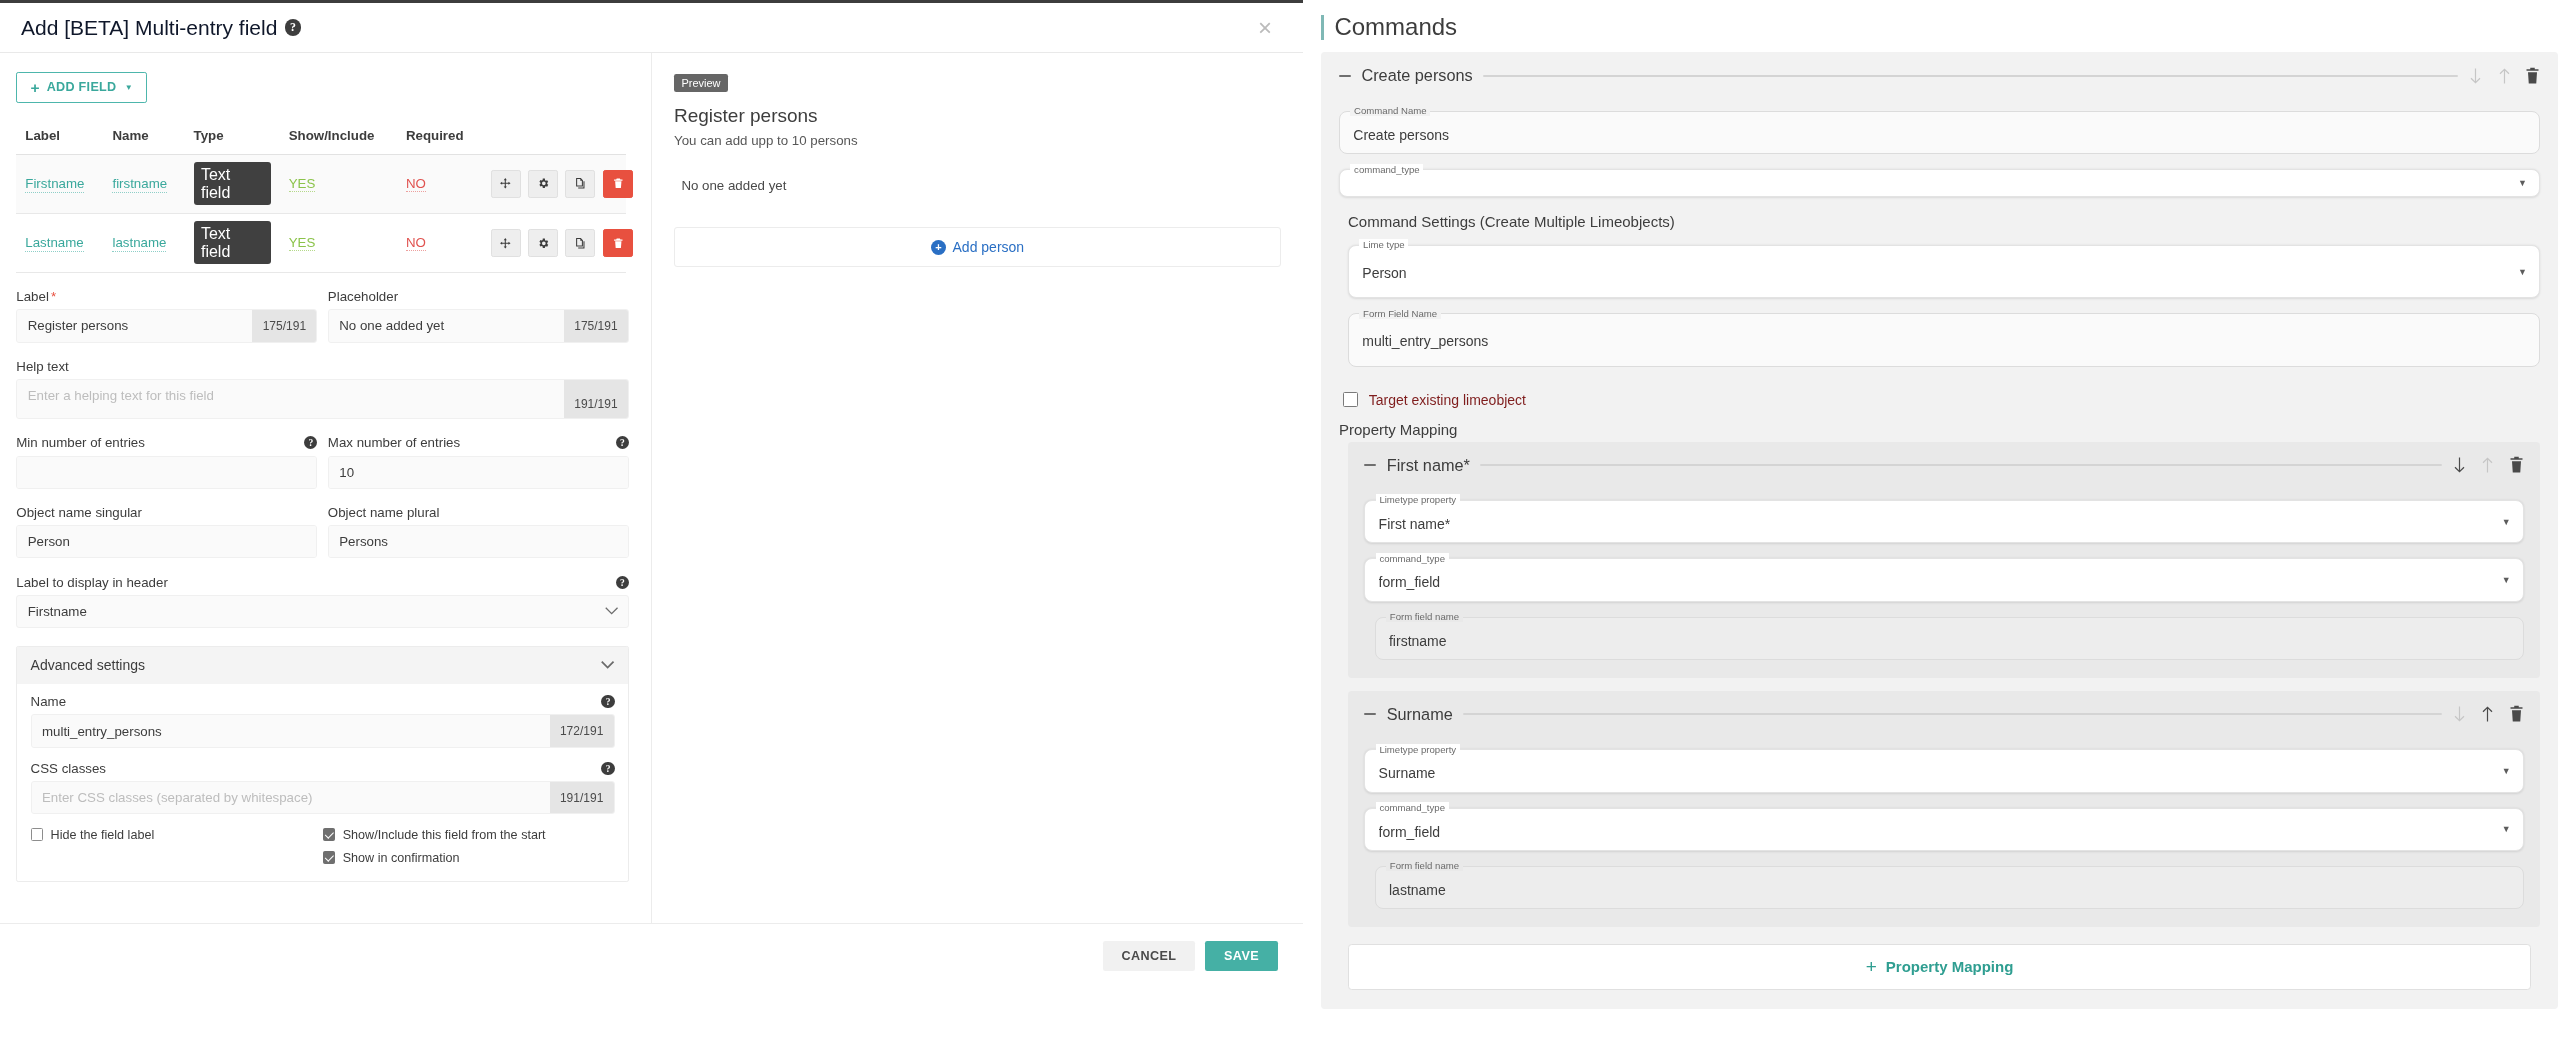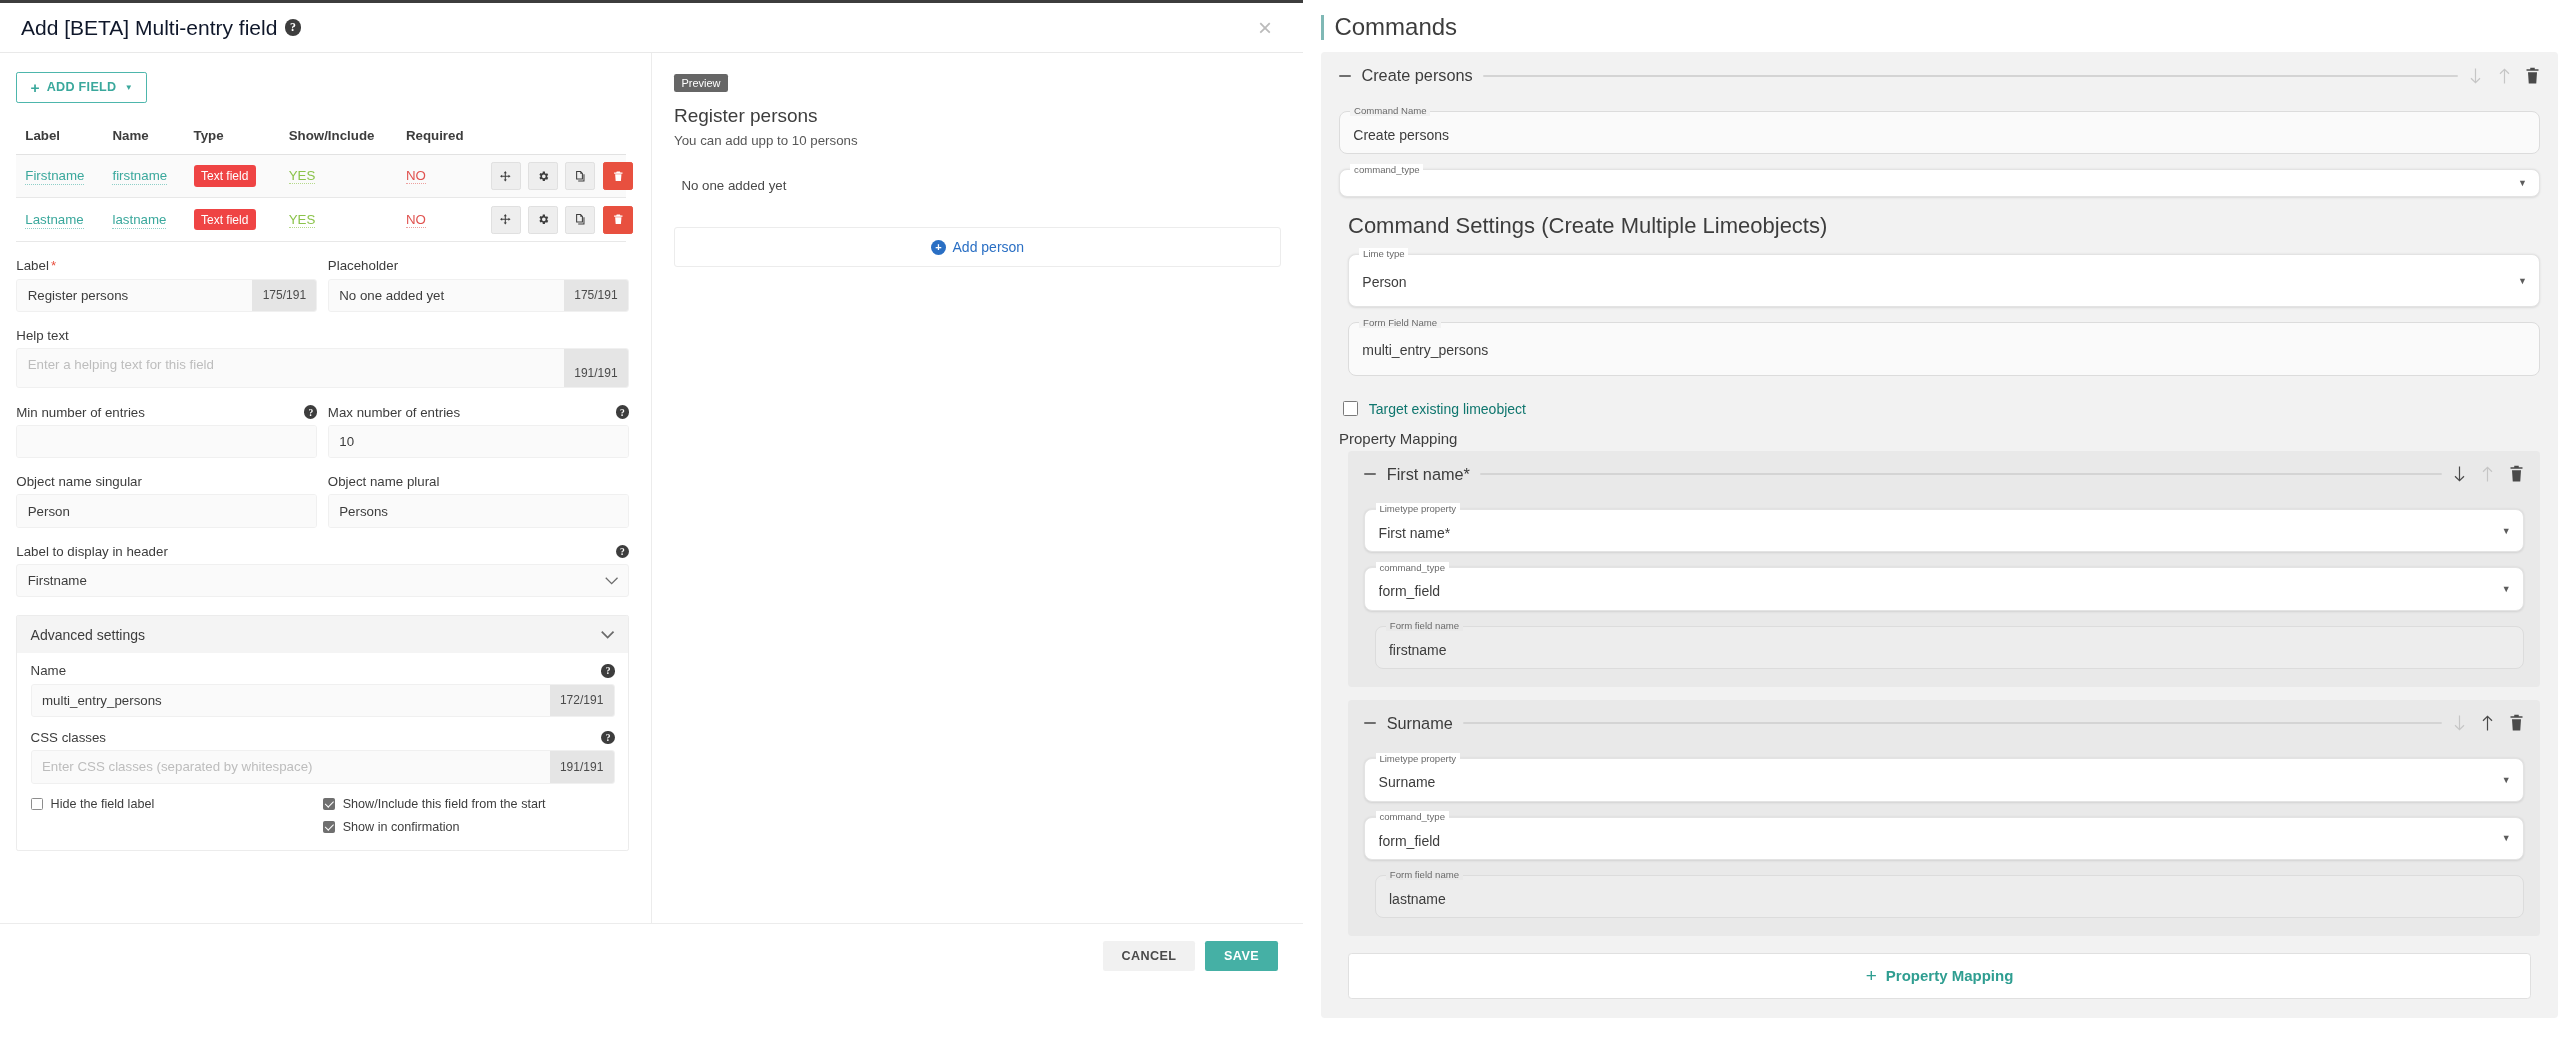--- a/index.html
+++ b/index.html
@@ -80,22 +80,22 @@
   .col-show   { width: 117px; }
   .col-req    { width: 81px; }
   .col-act    { width: 148px; }
 
   .link-dotted {
     color: #3aa89c; text-decoration: none;
     border-bottom: 1.5px dotted #8ecfc8; padding-bottom: 0.7px;
     cursor: pointer;
   }
   .badge-type {
-    display: inline-block; background: #ef4444; color: #fff;
-    font-size: 12px; padding: 3.7px 7.4px; border-radius: 3px;
+    display: inline-block; background: #404040; color: #fff;
+    font-size: 16px; padding: 3.7px 7.4px; border-radius: 3px;
   }
   .yes-val { color: #8bc34a; border-bottom: 1.5px dotted #b5d98a; cursor: pointer; }
   .no-val  { color: #e0524f; border-bottom: 1.5px dotted #eda09e; cursor: pointer; }
 
   .act-cell { text-align: right; white-space: nowrap; }
   .icon-btn {
     display: inline-flex; align-items: center; justify-content: center;
     width: 30px; height: 28px; margin-left: 3.7px;
     background: #eeeeee; border: 0.7px solid #e0e0e0; border-radius: 2.2px;
     cursor: pointer; color: #3d3d3d;
@@ -267,30 +267,30 @@
     width: 100%; outline: none; font-family: "Liberation Sans", sans-serif;
     padding: 0;
   }
   .ofield .ocaret {
     position: absolute; right: 12px; top: 50%; transform: translateY(-50%);
     color: #5c5c5c; font-size: 9px; pointer-events: none;
   }
   .ofield.tall { padding-top: 19px; padding-bottom: 16.3px; }
 
   .section-title {
-    font-size: 22px; color: #3d3d3d; margin: 16.3px 0 1.5px 9px; font-weight: 400;
+    font-size: 15px; color: #3d3d3d; margin: 16.3px 0 1.5px 9px; font-weight: 400;
   }
   .section-title.sm { font-size: 15px; margin-left: 12px; margin-top: 13.3px; }
 
   .cmd-chk-row { display: flex; align-items: center; gap: 10.4px; margin-top: 25px; padding-left: 4.4px; }
   .cmd-chk {
     width: 15px; height: 15px; border: 0.7px solid #7a7a7a; border-radius: 1.5px;
     background: #fff; cursor: pointer; flex: 0 0 auto;
   }
-  .cmd-chk-label { font-size: 14px; color: #0f766e; cursor: pointer; }
+  .cmd-chk-label { font-size: 14px; color: #7f1d1d; cursor: pointer; }
 
   .inner-card {
     background: #e9e9e9; border-radius: 3.7px; padding: 9px 16.3px 18px 16.3px;
     margin-top: 4.4px; margin-left: 9px;
   }
   .add-map-btn {
     margin: 16.3px 9px 0 9px; border: 0.7px solid #e0e0e0; border-radius: 3.7px;
     background: #fff; padding: 12.6px; text-align: center; cursor: pointer;
     display: flex; align-items: center; justify-content: center; gap: 9px;
     color: #2f9e91; font-size: 15px; font-weight: 700;

